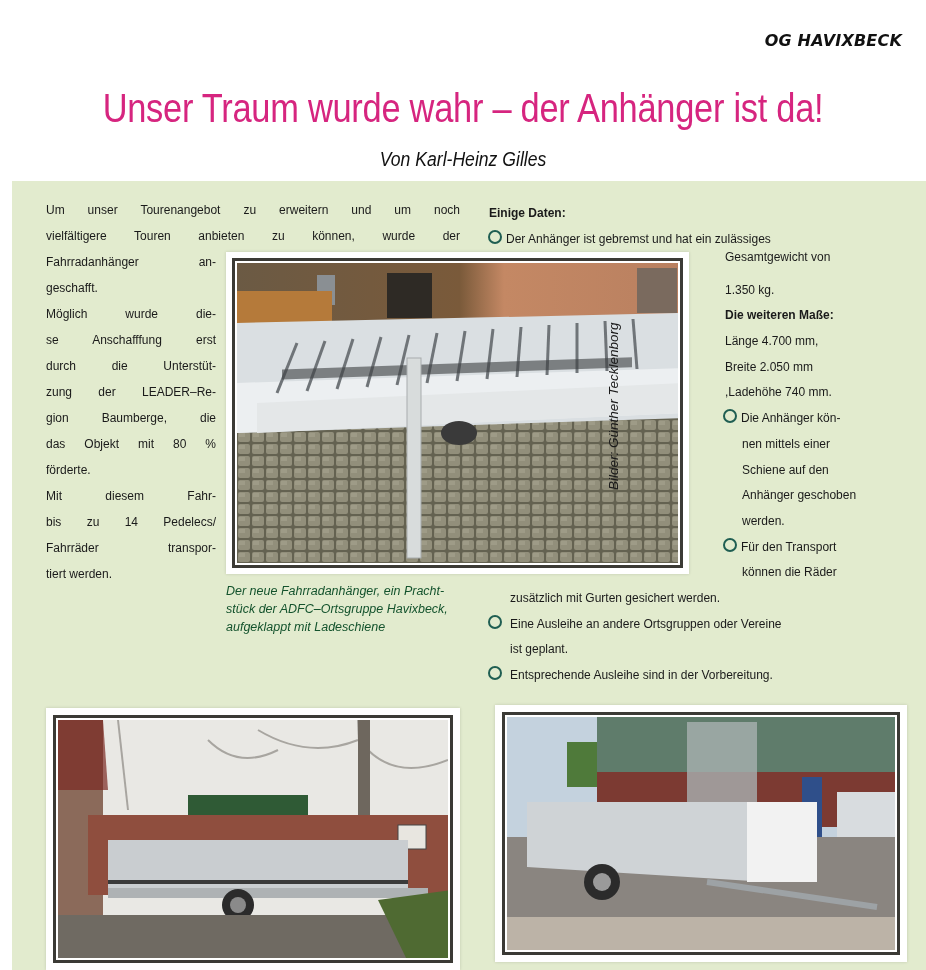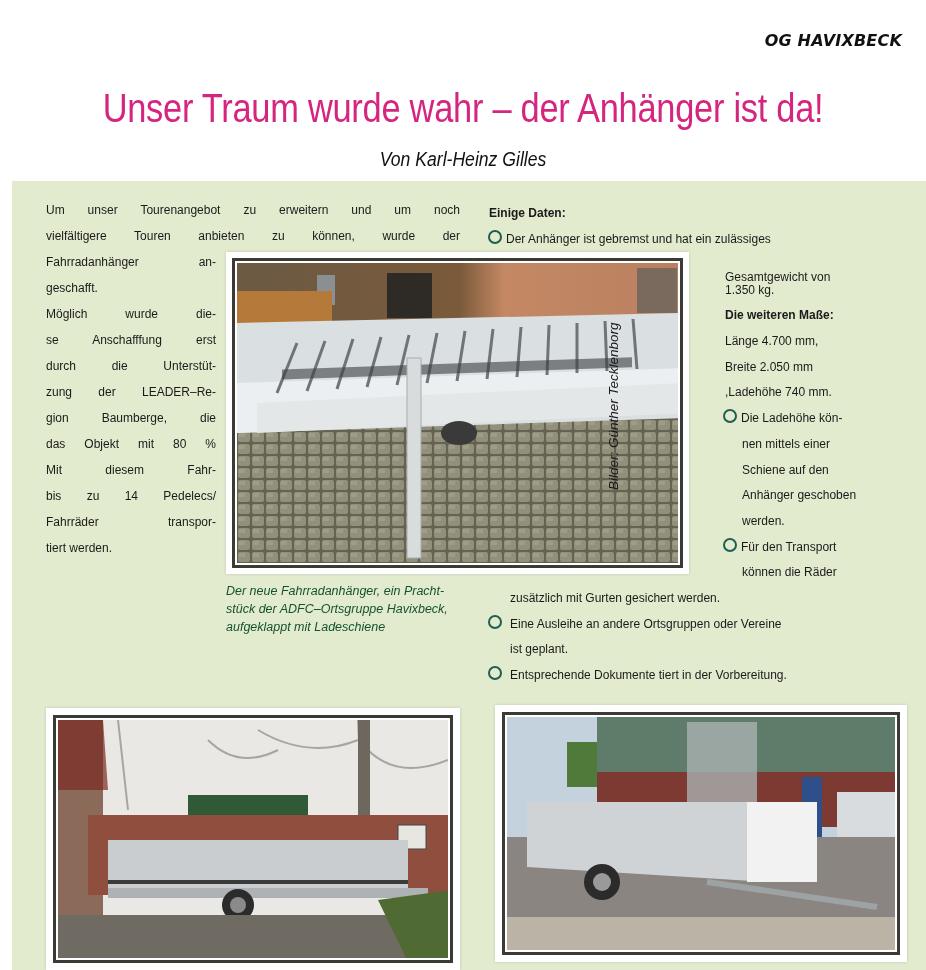--- a/index.html
+++ b/index.html
@@ -100,20 +100,21 @@
 
 <div class="left-col body-text">
   <span class="justify-line">Fahrradanhänger an-</span>
   <span class="last-line">geschafft.</span>
   <span class="justify-line">Möglich wurde die-</span>
   <span class="justify-line">se Anschafffung erst</span>
   <span class="justify-line">durch die Unterstüt-</span>
   <span class="justify-line">zung der LEADER–Re-</span>
   <span class="justify-line">gion Baumberge, die</span>
   <span class="justify-line">das Objekt mit 80 %</span>
+  <span class="last-line">förderte.</span>
   <span class="justify-line">Mit diesem Fahr-</span>
   <span class="justify-line">bis zu 14 Pedelecs/</span>
   <span class="justify-line">Fahrräder transpor-</span>
   <span class="last-line">tiert werden.</span>
 </div>
 
 <div class="photo-frame main-photo" title="Aufgeklappter Fahrradanhänger mit Ladeschiene auf Pflasterfläche">
   <div class="photo-inner">
     <svg width="445" height="304" viewBox="0 0 445 304">
       <defs>
@@ -175,49 +176,49 @@
   <div>stück der ADFC–Ortsgruppe Havixbeck,</div>
   <div>aufgeklappt mit Ladeschiene</div>
 </div>
 
 <div class="body-text">
   <div class="ln bold" style="left:489px; top:200px;">Einige Daten:</div>
 
   <div class="ln" style="left:488px; top:226px;">
     <span class="bullet-ring"></span><span>Der Anhänger ist gebremst und hat ein zulässiges</span>
   </div>
-  <div class="ln" style="left:725px; top:264px;">Gesamtgewicht von</div>
+  <div class="ln" style="left:725px; top:244px;">Gesamtgewicht von</div>
   <div class="ln" style="left:725px; top:277px;">1.350 kg.</div>
 
   <div class="ln bold" style="left:725px; top:302px;">Die weiteren Maße:</div>
   <div class="ln" style="left:725px; top:328px;">Länge 4.700 mm,</div>
   <div class="ln" style="left:725px; top:354px;">Breite 2.050 mm</div>
   <div class="ln" style="left:725px; top:379px;">,Ladehöhe 740 mm.</div>
 
   <div class="ln" style="left:723px; top:405px;">
-    <span class="bullet-ring"></span><span>Die Ladehöhe kön-</span>
+    <span class="bullet-ring"></span><span>Die Anhänger kön-</span>
   </div>
   <div class="ln" style="left:742px; top:431px;">nen mittels einer</div>
   <div class="ln" style="left:742px; top:457px;">Schiene auf den</div>
   <div class="ln" style="left:742px; top:482px;">Anhänger geschoben</div>
   <div class="ln" style="left:742px; top:508px;">werden.</div>
 
   <div class="ln" style="left:723px; top:534px;">
     <span class="bullet-ring"></span><span>Für den Transport</span>
   </div>
   <div class="ln" style="left:742px; top:559px;">können die Räder</div>
   <div class="ln" style="left:510px; top:585px;">zusätzlich mit Gurten gesichert werden.</div>
 
   <div class="ln" style="left:488px; top:611px;">
     <span class="bullet-ring" style="margin-right:8px;"></span><span>Eine Ausleihe an andere Ortsgruppen oder Vereine</span>
   </div>
   <div class="ln" style="left:510px; top:636px;">ist geplant.</div>
 
   <div class="ln" style="left:488px; top:662px;">
-    <span class="bullet-ring" style="margin-right:8px;"></span><span>Entsprechende Dokumente tiert in der Vorbereitung.</span>
+    <span class="bullet-ring" style="margin-right:8px;"></span><span>Entsprechende Ausleihe sind in der Vorbereitung.</span>
   </div>
 </div>
 
 <div class="photo-frame bottom-photo-left" title="Geschlossener Fahrradanhänger vor Backsteinmauer">
   <div class="photo-inner">
     <svg width="394" height="242" viewBox="0 0 394 242">
       <rect width="394" height="242" fill="#e9e8e4"></rect>
       <g stroke="#8d8a84" stroke-width="2" fill="none" opacity="0.7">
         <path d="M60 0 L70 90"></path>
           <path d="M300 0 L305 110"></path>

